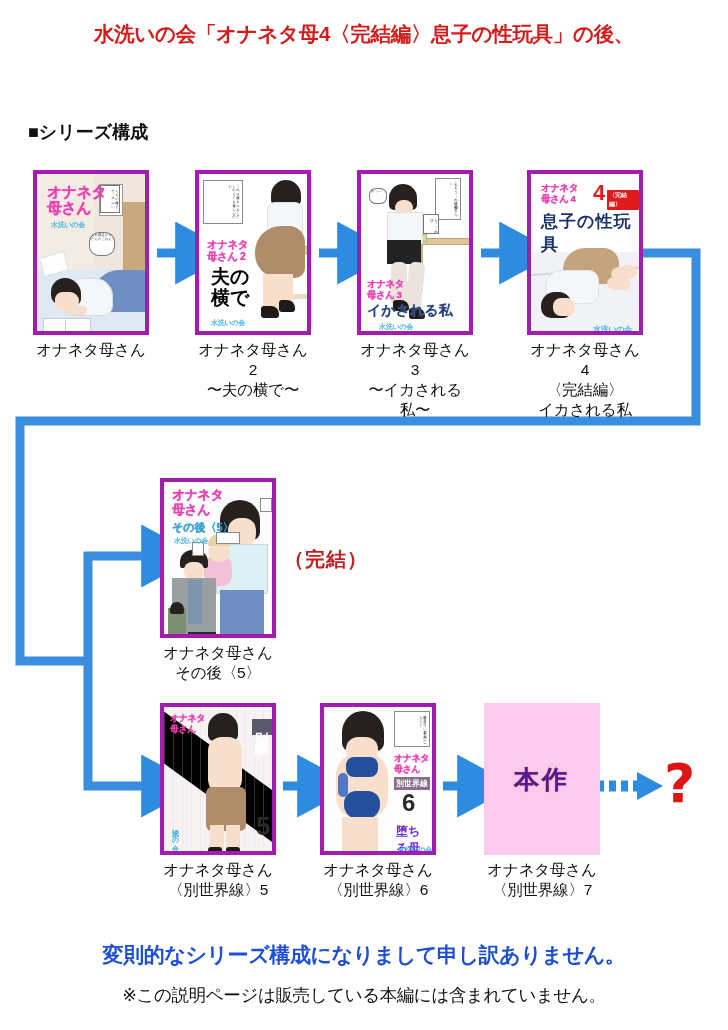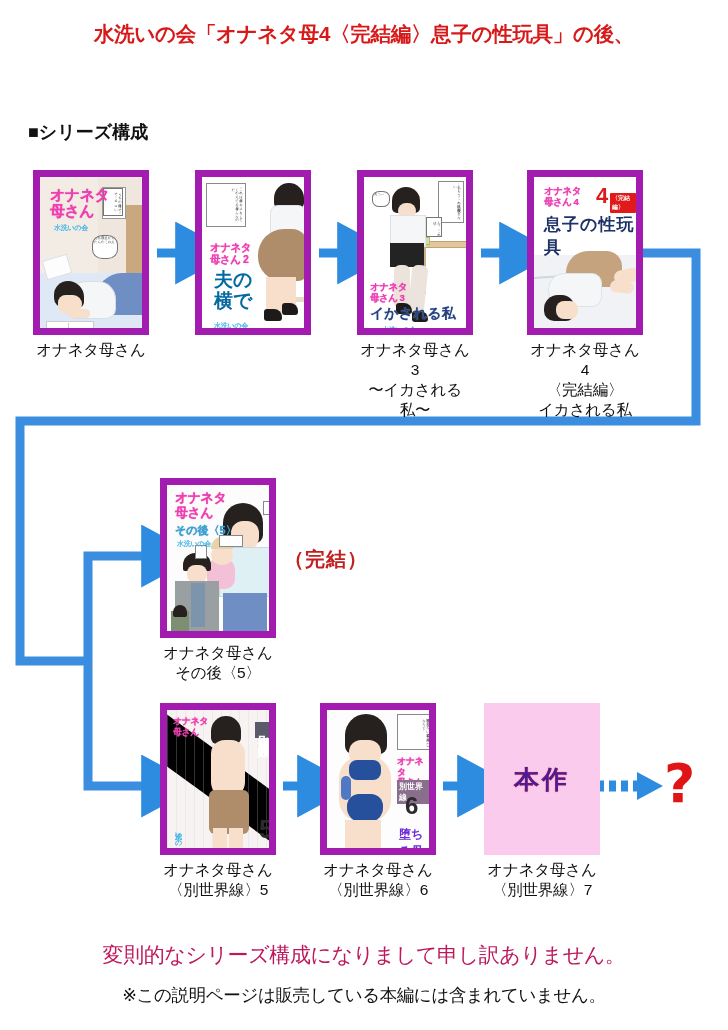--- a/index.html
+++ b/index.html
@@ -49,21 +49,21 @@
     width: 728px; height: 1030px;
     pointer-events: none;
   }
 
   
   .book {
     position: absolute;
   }
   .cover {
     box-sizing: border-box;
-    border: 7px solid #a21caf;
+    border: 4px solid #a21caf;
     background: #fdfdfd;
     position: relative;
     overflow: hidden;
   }
   .caption {
     text-align: center;
     font-size: 15.5px;
     line-height: 20px;
     color: #101010;
     margin-top: 5px;
@@ -132,22 +132,22 @@
     line-height: 54px;
     font-family: "DejaVu Sans", sans-serif;
   }
 
   
   #footer-main {
     position: absolute;
     left: 0; top: 941px; width: 728px;
     text-align: center;
     font-size: 21px;
-    font-weight: normal;
-    color: #be185d;
+    font-weight: bold;
+    color: #1d4ed8;
     letter-spacing: -0.4px;
   }
   #footer-note {
     position: absolute;
     left: 0; top: 983px; width: 728px;
     text-align: center;
     font-size: 17.5px;
     color: #111111;
     letter-spacing: -0.4px;
   }
@@ -234,24 +234,26 @@
     <div class="art" style="left:64px; top:120px; width:52px; height:5px; background:#e8dcc4;"></div>
     <div class="art hair" style="left:72px; top:6px; width:30px; height:26px; border-radius:15px 15px 6px 6px;"></div>
     <div class="art shirt" style="left:68px; top:28px; width:34px; height:36px; border:1px solid #dfe3e8; border-radius:8px 8px 0 0;"></div>
     <div class="art beige" style="left:56px; top:52px; width:50px; height:52px; border-radius:26px 16px 10px 24px; background:#b08d6a;"></div>
     <div class="art skin" style="left:64px; top:100px; width:16px; height:36px;"></div>
     <div class="art skin" style="left:80px; top:100px; width:14px; height:30px;"></div>
     <div class="art" style="left:62px; top:132px; width:18px; height:12px; background:#1d1a19; border-radius:3px 8px 3px 3px;"></div>
     <div class="art" style="left:80px; top:126px; width:16px; height:12px; background:#1d1a19; border-radius:3px 8px 3px 3px;"></div>
     <div class="art ttl-pink" style="left:8px; top:64px; font-size:10.5px; line-height:12px; white-space:pre-line;">オナネタ
 母さん 2</div>
-    <div class="art ttl-blue" style="left:12px; top:92px; font-size:19px; line-height:21px; white-space:pre-line; color:#0369a1;">夫の
+    <div class="art ttl-blue" style="left:12px; top:92px; font-size:19px; line-height:21px; white-space:pre-line; color:#000000;">夫の
 横で</div>
     <div class="art ttl-cyan" style="left:12px; top:144px;">水洗いの会</div>
   </div>
+  <div class="caption">オナネタ母さん2
+〜夫の横で〜</div>
 </div>
 
 <div class="book" id="book-3" style="left:357px; top:170px; width:116px;">
   <div class="cover" style="width:116px; height:165px; background:#ffffff;">
     <div class="art" style="left:74px; top:4px; width:24px; height:40px; background:#fff; border:1px solid #8a8a8a;"></div>
     <div class="art bubble" style="left:75px; top:5px; width:22px; height:38px; writing-mode:vertical-rl; border:none;">私…もうこれ以上は我慢できない</div>
     <div class="art bubble" style="left:8px; top:14px; width:18px; height:16px; border-radius:40%;">あっ…</div>
     <div class="art bubble" style="left:62px; top:40px; width:16px; height:20px; writing-mode:vertical-rl;">んっこれは…</div>
     <div class="art" style="left:52px; top:64px; width:64px; height:5px; background:#e2c79c; border:1px solid #c2a374;"></div>
     <div class="art" style="left:58px; top:69px; width:4px; height:48px; background:#cdb187;"></div>

